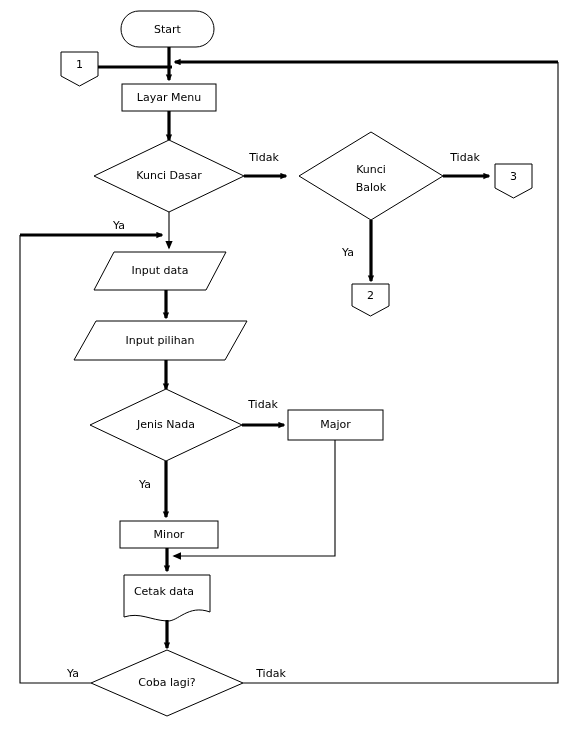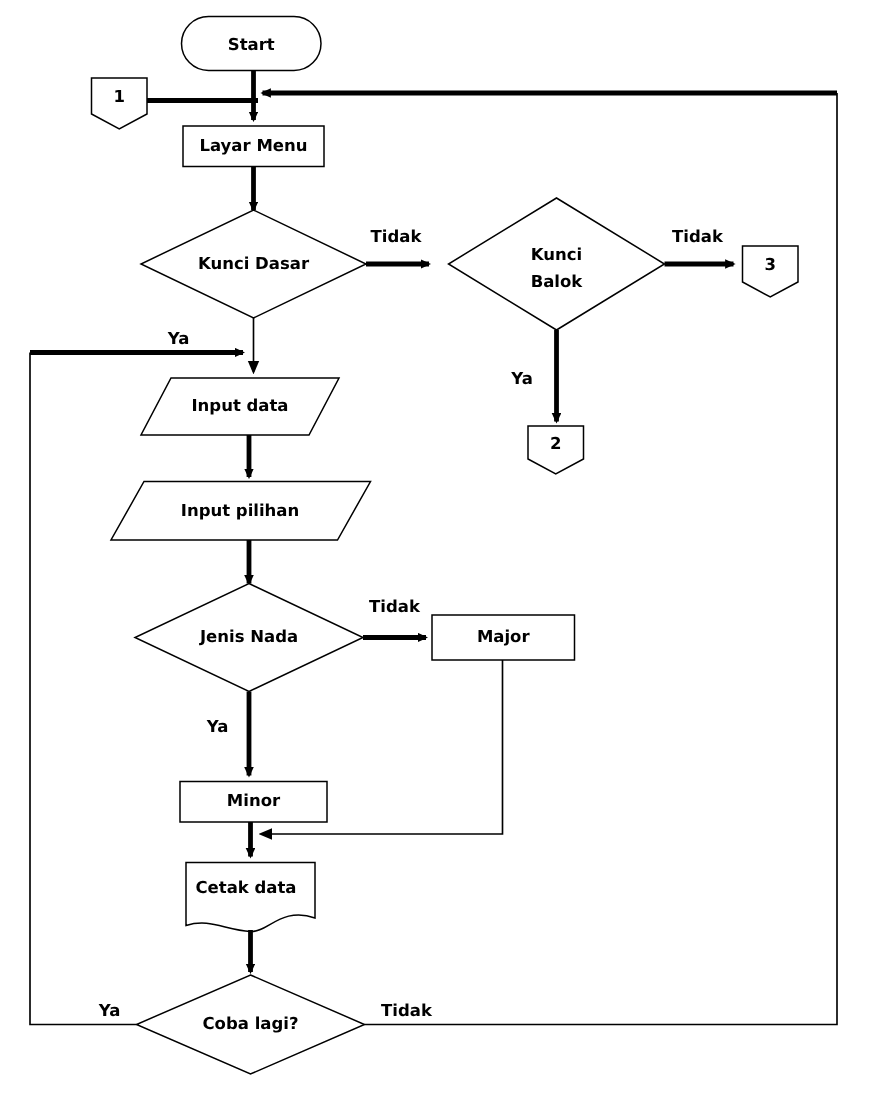--- a/index.html
+++ b/index.html
@@ -1,19 +1,19 @@
 <!DOCTYPE html>
 <html><head>
 <meta charset="utf-8">
 <title>Flowchart</title>
 <style>
   html,body{margin:0;padding:0;background:#ffffff;}
   body{width:579px;height:733px;overflow:hidden;
        font-family:"DejaVu Sans","Liberation Sans",sans-serif;}
-  #flow-root{position:relative;width:579px;height:733px;background:#fff;font-weight:bold;}
+  #flow-root{position:relative;width:579px;height:733px;background:#fff;}
   svg#flow-svg{display:block;width:579px;height:733px;}
   .node-shape{fill:#ffffff;stroke:#000000;stroke-width:1;}
   .node-label{font-family:"DejaVu Sans","Liberation Sans",sans-serif;
               font-size:11px;fill:#000000;text-anchor:middle;
               dominant-baseline:middle;}
   .edge-label{font-family:"DejaVu Sans","Liberation Sans",sans-serif;
               font-size:11px;fill:#000000;text-anchor:middle;
               dominant-baseline:middle;}
   .conn-thick{stroke:#000000;stroke-width:3.2;fill:none;}
   .conn-thin{stroke:#000000;stroke-width:1.1;fill:none;}

